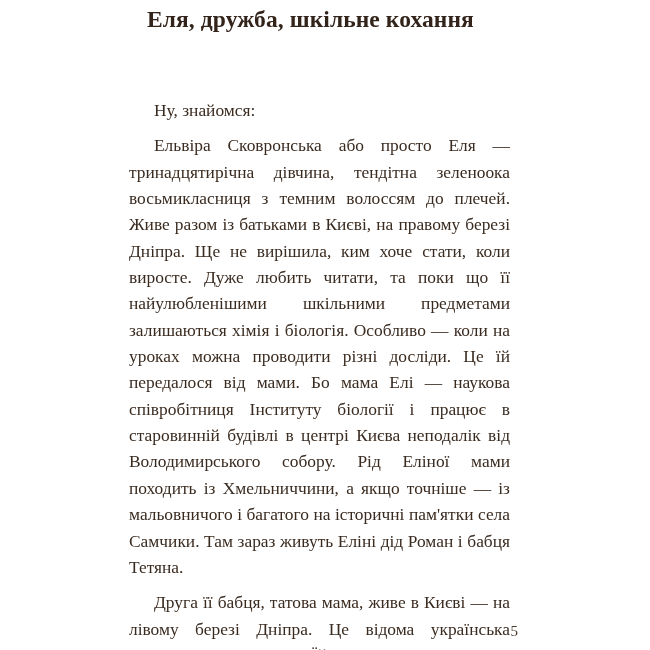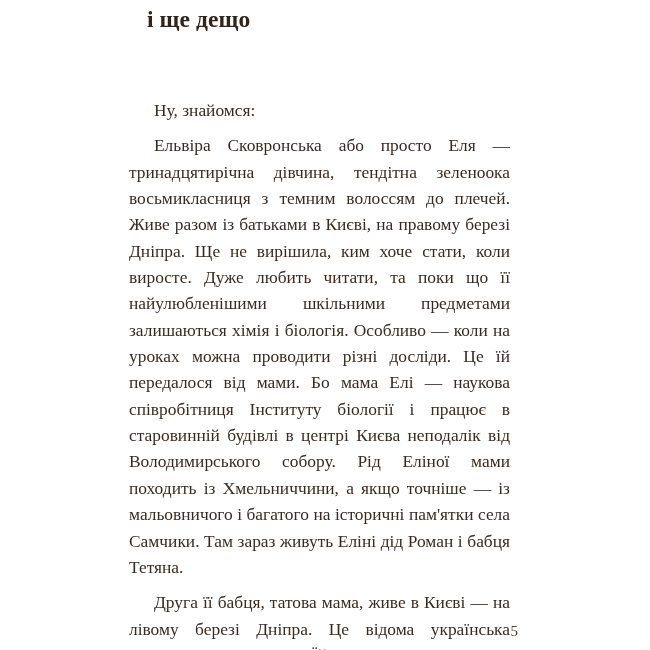--- a/index.html
+++ b/index.html
@@ -71,21 +71,21 @@
     line-height: 18px;
     color: #4a3a2e;
   }
 </style>
 </head>
 <body>
 
 <div class="page">
 
   <div class="chapter-title">
-    <span class="tline">і ще дещо</span>
+    <span class="tline">Еля, дружба, шкільне кохання</span>
   </div>
 
   <div class="body-column">
     <p>Ну, знайомся:</p>
     <p>Ельвіра Сковронська або просто Еля — тринадцятирічна дівчина, тендітна зеленоока восьмикласниця з темним волоссям до плечей. Живе разом із батьками в Києві, на правому березі Дніпра. Ще не вирішила, ким хоче стати, коли виросте. Дуже любить читати, та поки що її найулюбленішими шкільними предметами залишаються хімія і біологія. Особливо — коли на уроках можна проводити різні досліди. Це їй передалося від мами. Бо мама Елі — наукова співробітниця Інституту біології і працює в старовинній будівлі в центрі Києва неподалік від Володимирського собору. Рід Еліної мами походить із Хмельниччини, а якщо точніше — із мальовничого і багатого на історичні пам'ятки села Самчики. Там зараз живуть Еліні дід Роман і бабця Тетяна.</p>
     <p>Друга її бабця, татова мама, живе в Києві — на лівому березі Дніпра. Це відома українська актриса Аріадна Дукат. Їй шістдесят п'ять років, і вона досі активно грає на сцені та знімається у фільмах.</p>
     <p>«Справжні актриси ніколи не старіють», — таким є одне з життєвих гасел Аріадни Дукат. І це правда. Бо вона — завжди струнка, красива й надзвичайно енергійна жінка.</p>
   </div>
 
   <div class="page-number">5</div>

